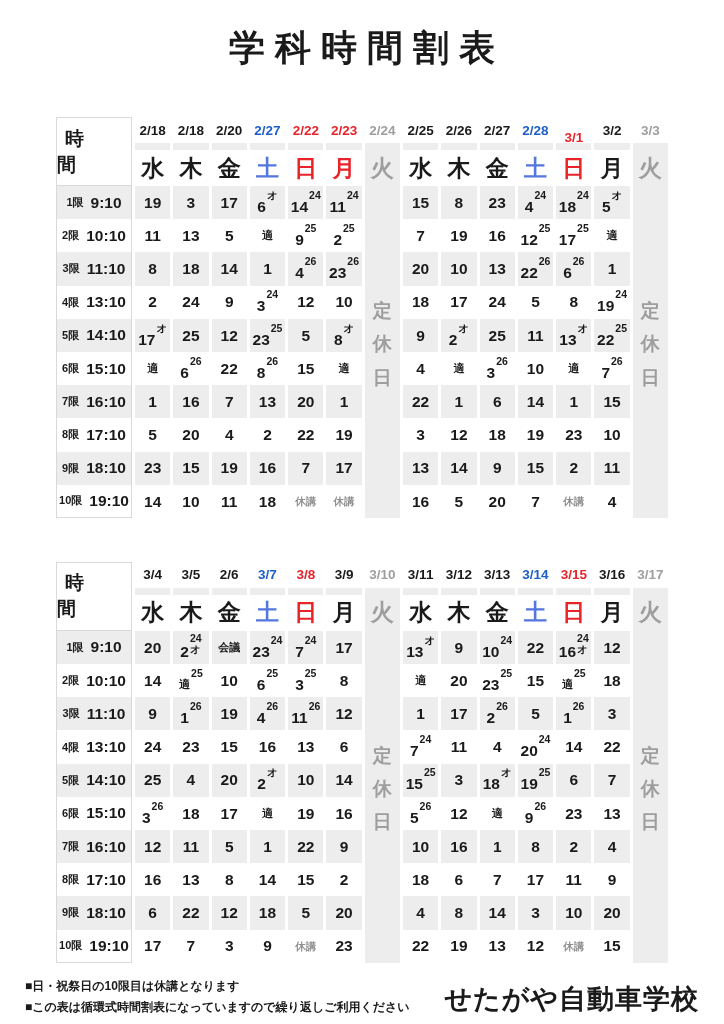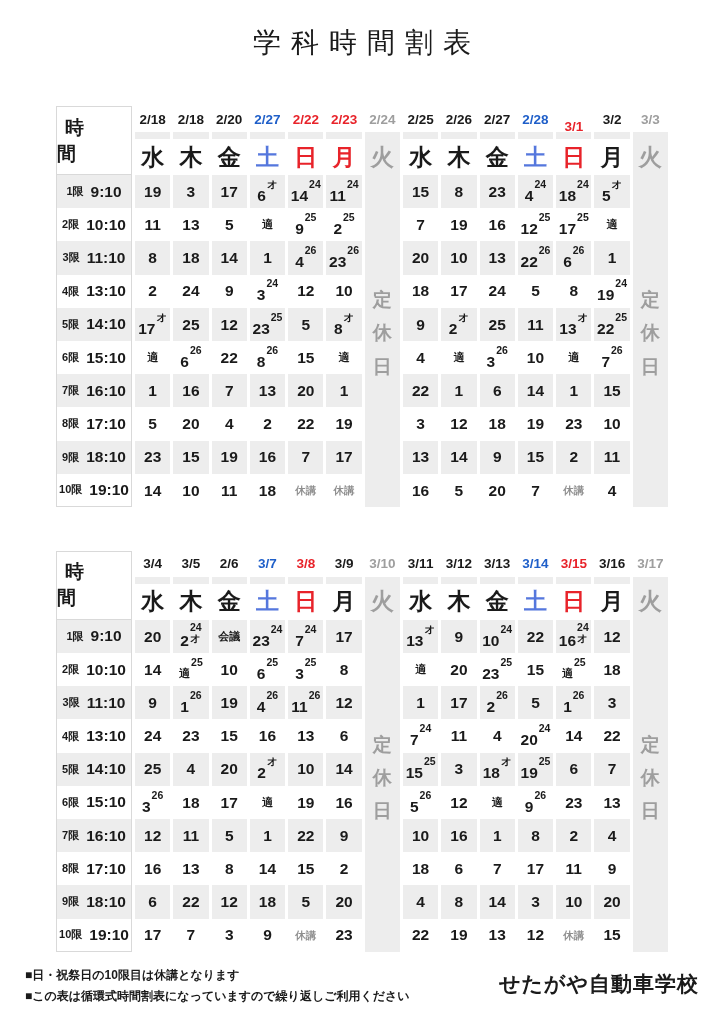--- a/index.html
+++ b/index.html
@@ -2,21 +2,21 @@
 <html style="--ink: #1a1a1a; --sat-date: #1f5fc9; --sat-day: #5577dd; --sun: #e8232a; --muted: #9e9e9e; --cellbg: #ededed;"><head>
 <meta charset="utf-8">
 <style>
   :root{
     --ink:#1a1a1a; --sat-date:#1f5fc9; --sat-day:#5577dd; --sun:#e8232a;
     --muted:#9e9e9e; --cellbg:#ededed;
   }
   *{box-sizing:border-box;}
   body{margin:0;width:724px;height:1024px;background:#ffffff;overflow:hidden;
        font-family:"Liberation Sans","DejaVu Sans",sans-serif;color:var(--ink);}
-  .title{text-align:center;font-size:28px;font-weight:normal;letter-spacing:10px;text-indent:10px;margin:24px 0 0 0;}
+  .title{text-align:center;font-size:36px;font-weight:bold;letter-spacing:10px;text-indent:10px;margin:24px 0 0 0;}
   .sched{display:grid;grid-template-columns:76px repeat(14,1fr);
          grid-template-rows:26px 7px 36px repeat(10,33.2px);
          column-gap:3px;width:612px;margin:44px auto 0;}
   .timehead{grid-column:1;grid-row:1 / span 3;border:1px solid #d9d9d9;
             display:flex;align-items:center;justify-content:center;
             font-size:19px;font-weight:bold;letter-spacing:8px;text-indent:8px;}
   .date{display:flex;align-items:center;justify-content:center;font-size:13.5px;font-weight:bold;}
   .strip{background:var(--cellbg);}
   .day{display:flex;align-items:center;justify-content:center;font-size:23px;font-weight:bold;}
   .d-weekday{color:var(--ink);}
@@ -35,23 +35,23 @@
   .ptime{font-size:15.5px;font-weight:bold;}
   .cell{display:flex;align-items:center;justify-content:center;}
   .num{font-size:15.5px;font-weight:bold;line-height:1;}
   .word{font-size:11px;font-weight:bold;line-height:1;}
   .cancel{font-size:10.5px;font-weight:bold;color:#8f8f8f;line-height:1;}
   .cw{display:flex;align-items:center;}
   .cw .b{transform:translateY(4px);}
   .sup{display:flex;flex-direction:column;align-items:flex-start;font-size:10.5px;font-weight:bold;
        line-height:1.1;transform:translateY(-7px);margin-left:1px;}
   .sup.two{transform:translateY(-3px);}
-  .footer{width:674px;margin:13px auto 0;display:flex;justify-content:space-between;align-items:flex-start;}
+  .footer{width:674px;margin:13px auto 0;display:flex;justify-content:space-between;align-items:center;}
   .notes{font-size:12px;font-weight:bold;line-height:1.75;}
-  .school{font-size:21px;font-weight:bold;letter-spacing:1px;margin-top:5px;}
+  .school{font-size:27px;font-weight:bold;letter-spacing:1px;margin-top:5px;}
 </style>
 </head>
 <body>
 
 <div>
   <h1 class="title">学科時間割表</h1>
   <div class="sched" id="table-0">
       <div class="timehead" style="grid-area: 1 / 1 / span 3;">時 間</div>
       <div class="date d-weekday" style="grid-area: 1 / 2;">2/18</div>
       <div class="strip" style="grid-area: 2 / 2;"></div>

